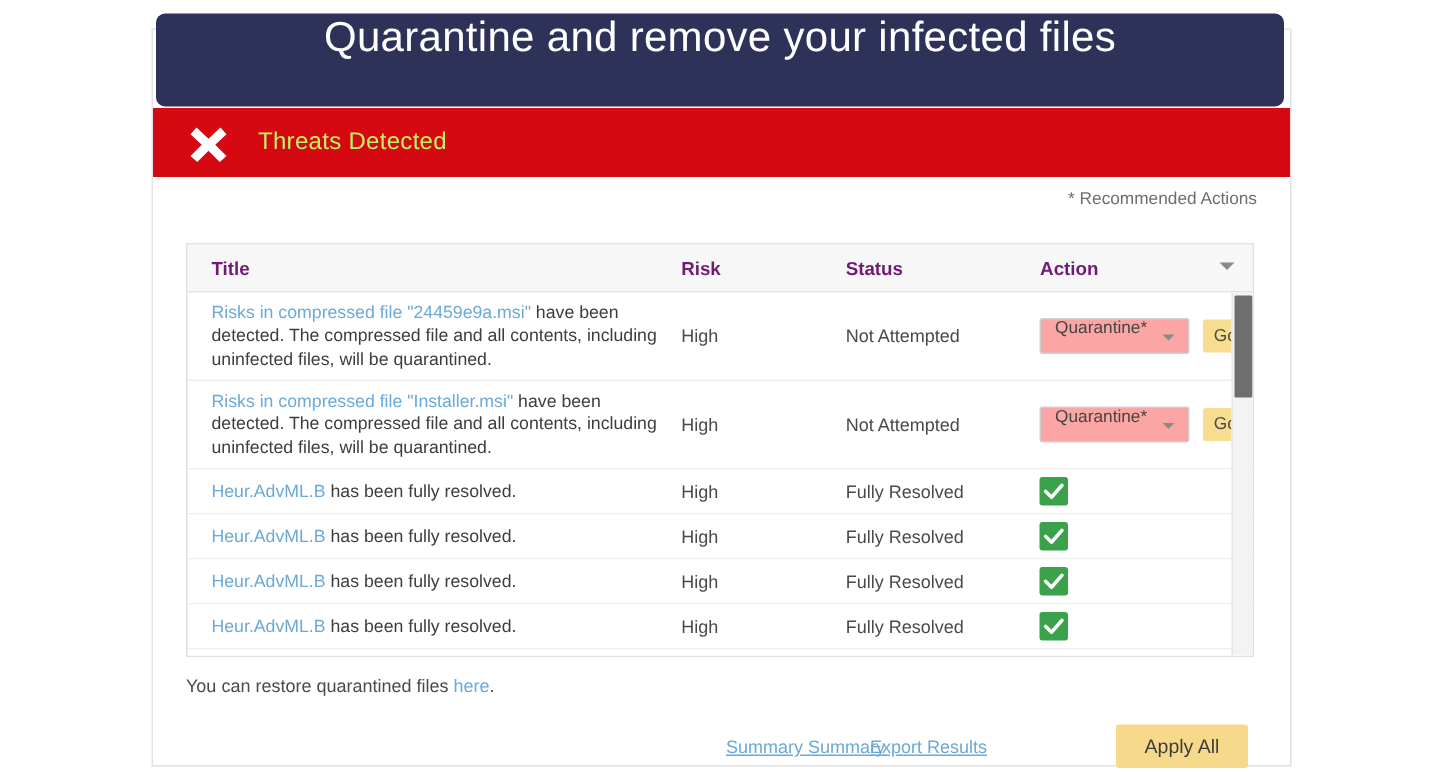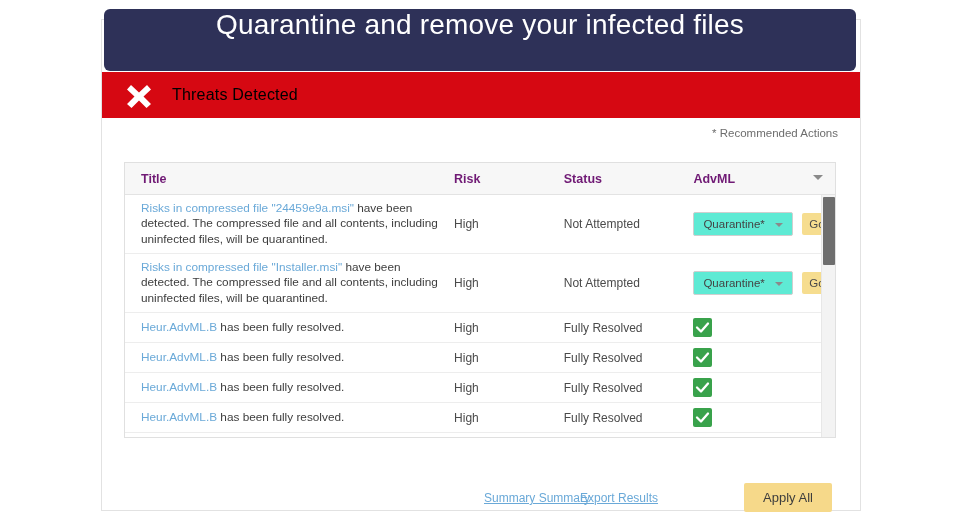--- a/index.html
+++ b/index.html
@@ -58,21 +58,21 @@
     display: flex;
     align-items: center;
   }
   #titlebar .x-icon {
     margin-left: 22px;
     width: 30px;
     height: 30px;
     display: block;
   }
   #titlebar .title-text {
-    color: #000000;
+    color: #bef264;
     font-size: 16px;
     margin-left: 18px;
     letter-spacing: 0.2px;
   }
 
   
   #panel-body {
     position: absolute;
     left: 0;
     top: 98px;
@@ -163,24 +163,23 @@
 
   
   .action-wrap {
     display: flex;
     align-items: center;
   }
   .select-box {
     width: 100px;
     height: 24px;
     border: 1px solid #cfcfcf;
-    background: #5eead4;
+    background: #fca5a5;
     border-radius: 2px;
     display: flex;
-    align-items: center;
     position: relative;
     box-sizing: border-box;
   }
   .select-box .sel-label {
     font-size: 11.5px;
     color: #444444;
     padding-left: 9px;
   }
   .select-box .sel-chevron {
     position: absolute;
@@ -331,21 +330,21 @@
   <div id="panel-body">
 
     <div id="recommended-note">* Recommended Actions</div>
 
     <div id="threat-table">
 
       <div id="table-head">
         <div class="hcell col-title">Title</div>
         <div class="hcell col-risk">Risk</div>
         <div class="hcell col-status">Status</div>
-        <div class="hcell col-action">AdvML</div>
+        <div class="hcell col-action">Action</div>
         <div id="head-chevron"></div>
       </div>
 
       <div id="table-scroll">
 
         <div class="trow tall">
           <div class="cell-title col-title">
             <span class="lnk">Risks in compressed file "24459e9a.msi"</span><span> have been detected. The compressed file and all contents, including uninfected files, will be quarantined.</span>
           </div>
           <div class="cell-risk col-risk">High</div>
@@ -441,20 +440,23 @@
 
         </div>
 
       </div>
 
       <div id="scroll-track">
         <div id="scroll-thumb"></div>
       </div>
     </div>
 
+    <div id="restore-line">
+      <span>You can restore quarantined files </span><span class="lnk">here</span><span>.</span>
+    </div>
 
     <div id="footer">
 
       <span class="footer-link" id="link-results-summary">Summary Summary</span>
       <span class="footer-link" id="link-export-results">Export Results</span>
 
       <button class="footer-btn" id="btn-applyall">Apply All</button>
     </div>
 
   </div>

